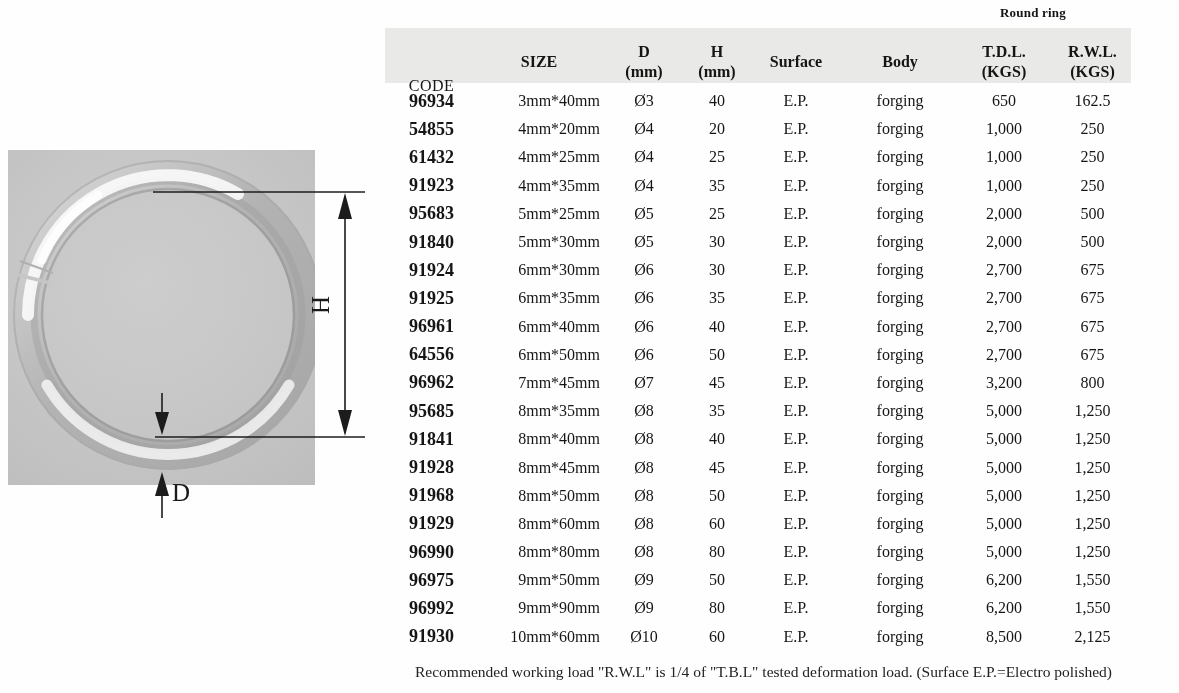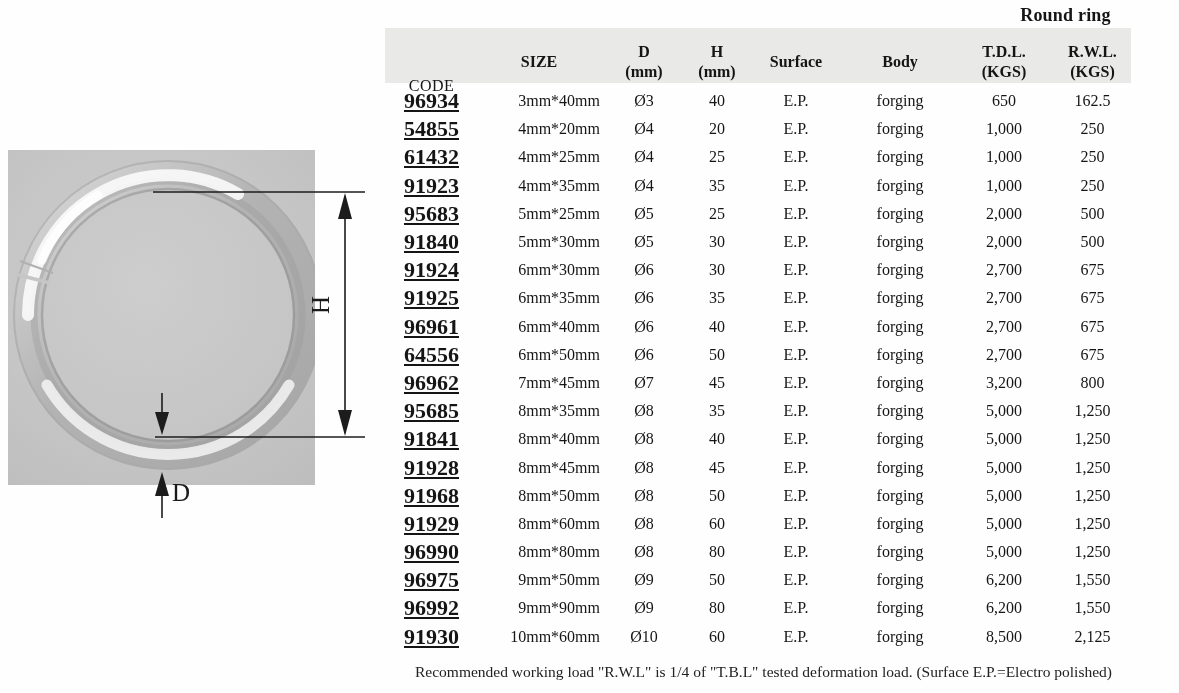--- a/index.html
+++ b/index.html
@@ -13,36 +13,36 @@
   .photo svg{display:block;}
 
   
   .annot{position:absolute;left:0;top:140px;width:390px;height:420px;pointer-events:none;}
 
   .dim-label{position:absolute;font-size:25px;color:#1a1a1a;}
   .dim-label.h{left:311px;top:291px;transform:rotate(90deg);}
   .dim-label.d{left:172px;top:479px;}
 
   
-  .title{position:absolute;left:1000px;top:5px;width:131px;text-align:center;
-         font-size:18px;font-weight:bold;letter-spacing:.2px;}
+  .title{position:absolute;left:1000px;top:5px;width:131px;text-align:left;
+         font-size:13px;font-weight:bold;letter-spacing:.2px;}
 
   
   .grid-row{display:grid;grid-template-columns:93px 122px 88px 58px 100px 108px 100px 77px;}
   .thead{position:absolute;left:385px;top:28px;width:746px;height:55px;
          background:#e9e9e7;align-items:center;}
   .hcell{display:flex;flex-direction:column;align-items:center;justify-content:center;
          font-size:16px;font-weight:bold;line-height:1.3;text-align:center;}
   .hcell.c0{font-weight:normal;letter-spacing:.5px;margin-top:48px;}
   .hcell span:empty{display:none;}
 
   .tbody{position:absolute;left:385px;top:87px;width:746px;}
   .trow{height:28.2px;align-items:center;}
   .tcell{font-size:16px;text-align:center;white-space:nowrap;}
-  .tcell.c0{font-size:22px;font-weight:bold;text-decoration:underline;}
+  .tcell.c0{font-size:18px;font-weight:bold;}
   .tcell.c1{text-align:right;padding-left:13px;font-weight:normal;}
 
   
   .footnote{position:absolute;left:415px;top:663px;width:740px;font-size:15.5px;color:#222;}
 </style>
 </head>
 <body>
 
 <div class="page">
 

